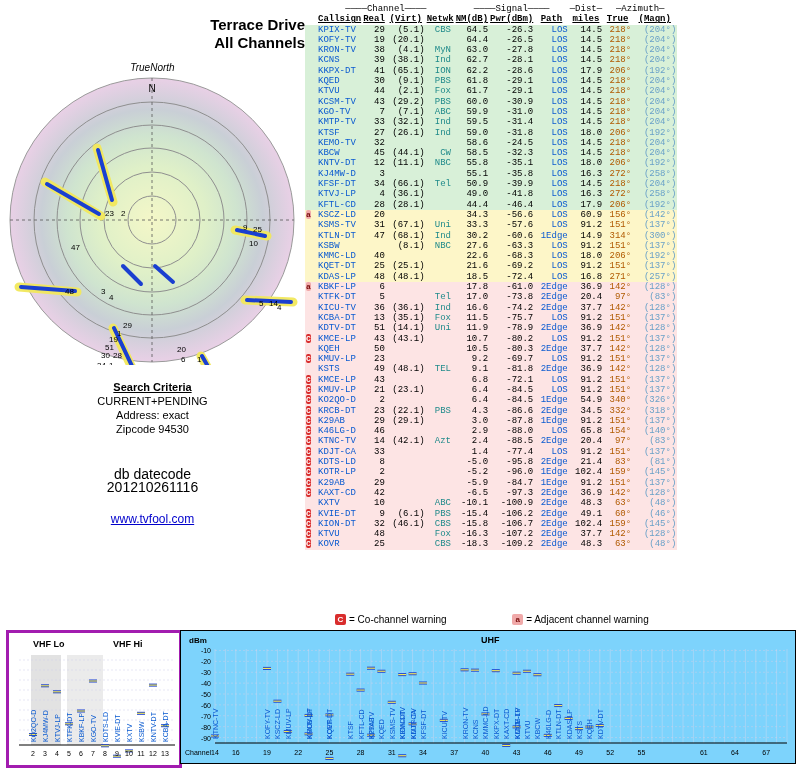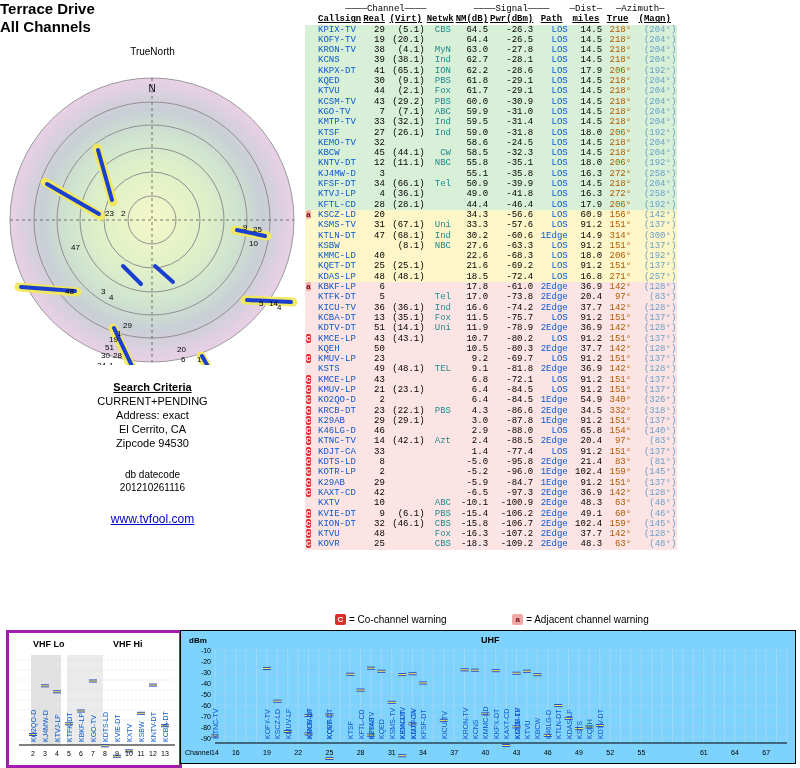--- a/index.html
+++ b/index.html
@@ -1,27 +1,27 @@
 <!DOCTYPE html>
 <html><head>
 <meta charset="utf-8">
 <style>
   html,body{margin:0;padding:0;}
   body{width:800px;height:768px;background:#ffffff;font-family:"Liberation Sans",sans-serif;font-size:10px;color:#000;position:relative;overflow:hidden;}
 
   
   #left{position:absolute;left:0;top:0;width:305px;height:610px;}
-  #title{text-align:left;font-weight:bold;font-size:15px;line-height:18px;}
-  #truenorth{text-align:center;font-size:10px;margin-top:10px;}
+  #title{text-align:right;font-weight:bold;font-size:15px;padding-top:16px;line-height:18px;}
+  #truenorth{text-align:center;font-size:10px;margin-top:10px;font-style:italic;}
   #polar{position:absolute;left:5px;top:70px;width:295px;height:295px;}
   #polar svg{display:block;}
 
   #criteria{position:absolute;left:0;top:380px;width:305px;text-align:center;font-size:11px;line-height:14px;}
   #criteria .hdr{font-weight:bold;text-decoration:underline;font-size:11px;}
-  #criteria .dc{margin-top:18px;font-size:10px;line-height:13px;}
+  #criteria .dc{margin-top:32px;font-size:14px;line-height:13px;}
   #site{position:absolute;left:0;top:512px;width:305px;text-align:center;}
   #site a{color:#0000cc;font-size:12px;text-decoration:underline;}
 
   
   #tablewrap{position:absolute;left:305px;top:4px;width:495px;}
   table.main{border-collapse:collapse;font-family:"Liberation Mono",monospace;font-size:9px;}
   table.main td{padding:0 1px;white-space:pre;line-height:10.3px;}
   .grp{font-family:"Liberation Mono",monospace;font-size:9px;color:#000;text-align:center;}
   .colhdr td{font-weight:bold;text-align:center;font-size:9px;padding-bottom:1px;text-decoration:underline;}
   .cs{color:#0a5ad0;}
@@ -135,21 +135,20 @@
           <text x="198" y="324">43</text>
         <text x="226" y="306">49</text>
       </g>
     </svg>
   </div>
 
   <div id="criteria">
     <div class="hdr">Search Criteria</div>
     <div>CURRENT+PENDING</div>
     <div>Address: exact</div>
-    <div>El Cerrito, CA</div>
     <div>Zipcode 94530</div>
     <div class="dc">
       <div>db datecode</div>
       <div>201210261116</div>
     </div>
   </div>
 
   <div id="site">
     <a href="#">www.tvfool.com</a>
   </div>

